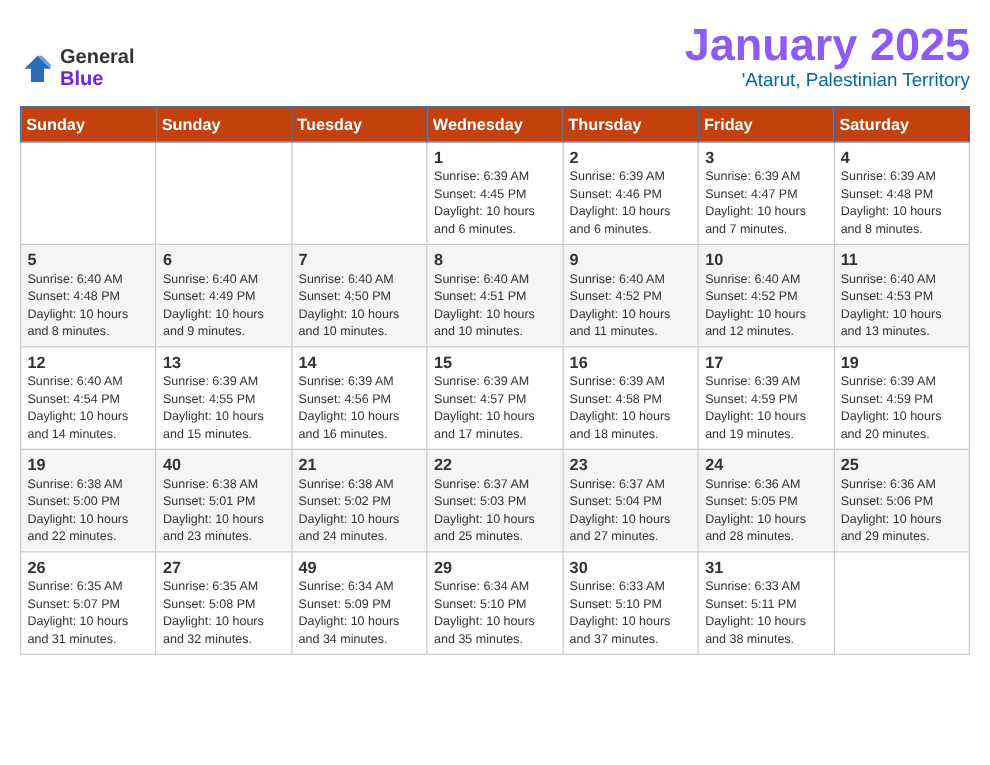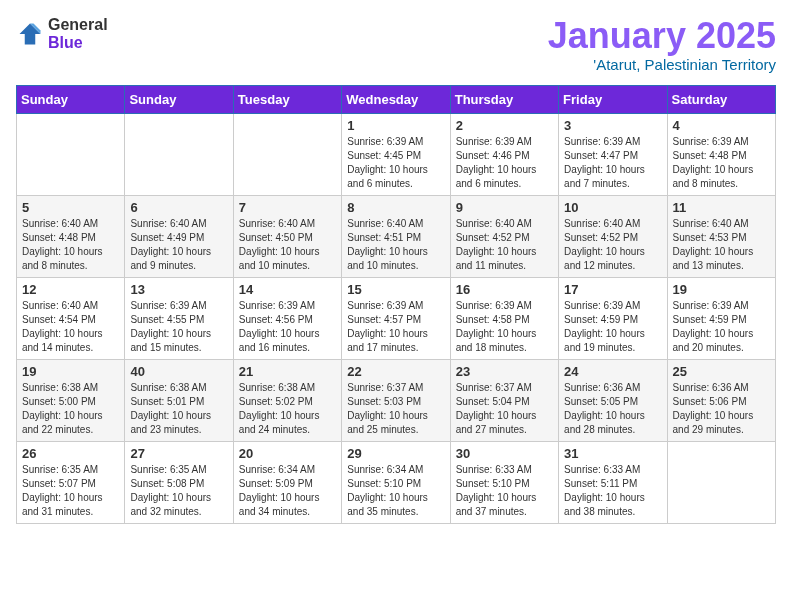--- a/index.html
+++ b/index.html
@@ -6,21 +6,21 @@
     body {
       font-family: Arial, sans-serif;
       background: #fff;
       width: 792px;
       min-height: 612px;
       padding: 16px;
     }
     .header {
       display: flex;
       justify-content: space-between;
-      align-items: flex-start;
+      align-items: flex-end;
       margin-bottom: 12px;
     }
     .logo {
       display: flex;
       align-items: center;
       gap: 4px;
     }
     .logo-text {
       display: flex;
       flex-direction: column;
@@ -52,21 +52,21 @@
     .calendar-subtitle {
       font-size: 15px;
       color: #0369a1;
     }
     .calendar {
       width: 100%;
       border-collapse: collapse;
       font-size: 11px;
     }
     .calendar thead th {
-      background: #6d28d9;
+      background: #c2410c;
       color: #fff;
       padding: 6px 4px;
       text-align: left;
       font-size: 13px;
       font-weight: bold;
       border: 1px solid #2a6db5;
     }
     .calendar tbody td {
       vertical-align: top;
       border: 1px solid #ccc;
@@ -321,21 +321,21 @@
 and 31 minutes.</div>
         </td>
         <td>
           <div class="day-number">27</div>
           <div class="day-info" style="white-space: pre-line;">Sunrise: 6:35 AM
 Sunset: 5:08 PM
 Daylight: 10 hours
 and 32 minutes.</div>
         </td>
         <td>
-          <div class="day-number">20</div>
+          <div class="day-number">49</div>
           <div class="day-info" style="white-space: pre-line;">Sunrise: 6:34 AM
 Sunset: 5:09 PM
 Daylight: 10 hours
 and 34 minutes.</div>
         </td>
         <td>
           <div class="day-number">29</div>
           <div class="day-info" style="white-space: pre-line;">Sunrise: 6:34 AM
 Sunset: 5:10 PM
 Daylight: 10 hours

